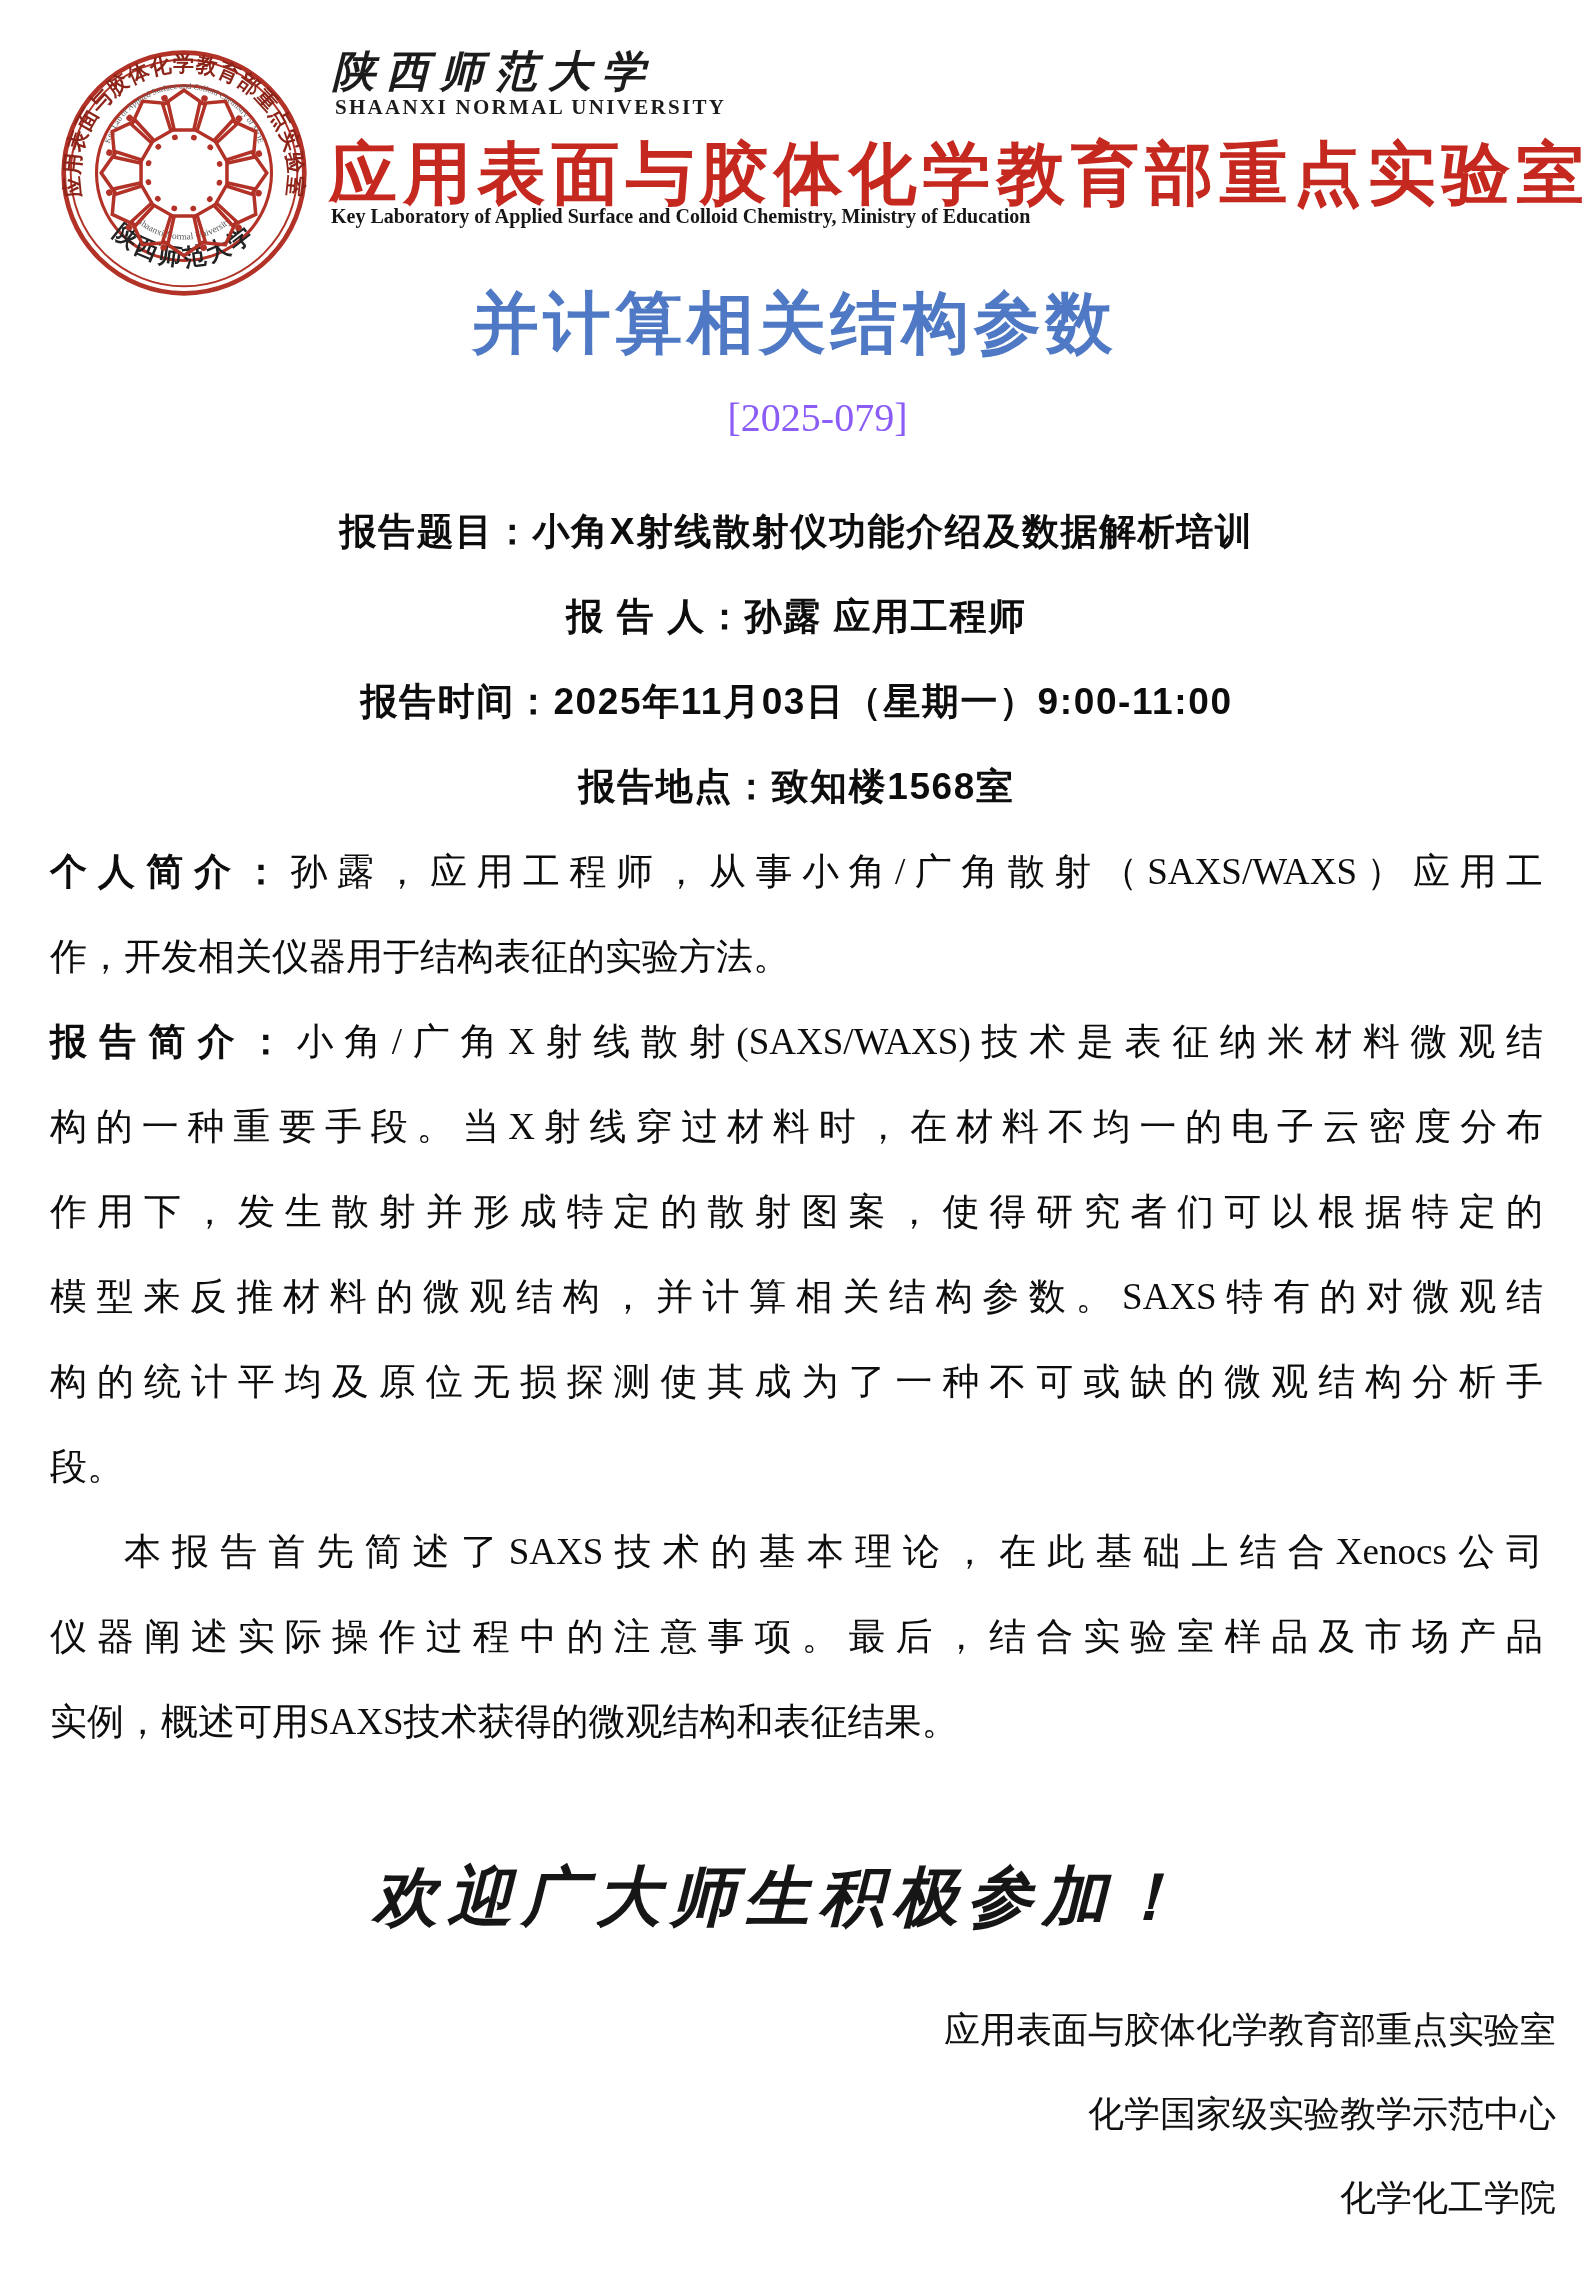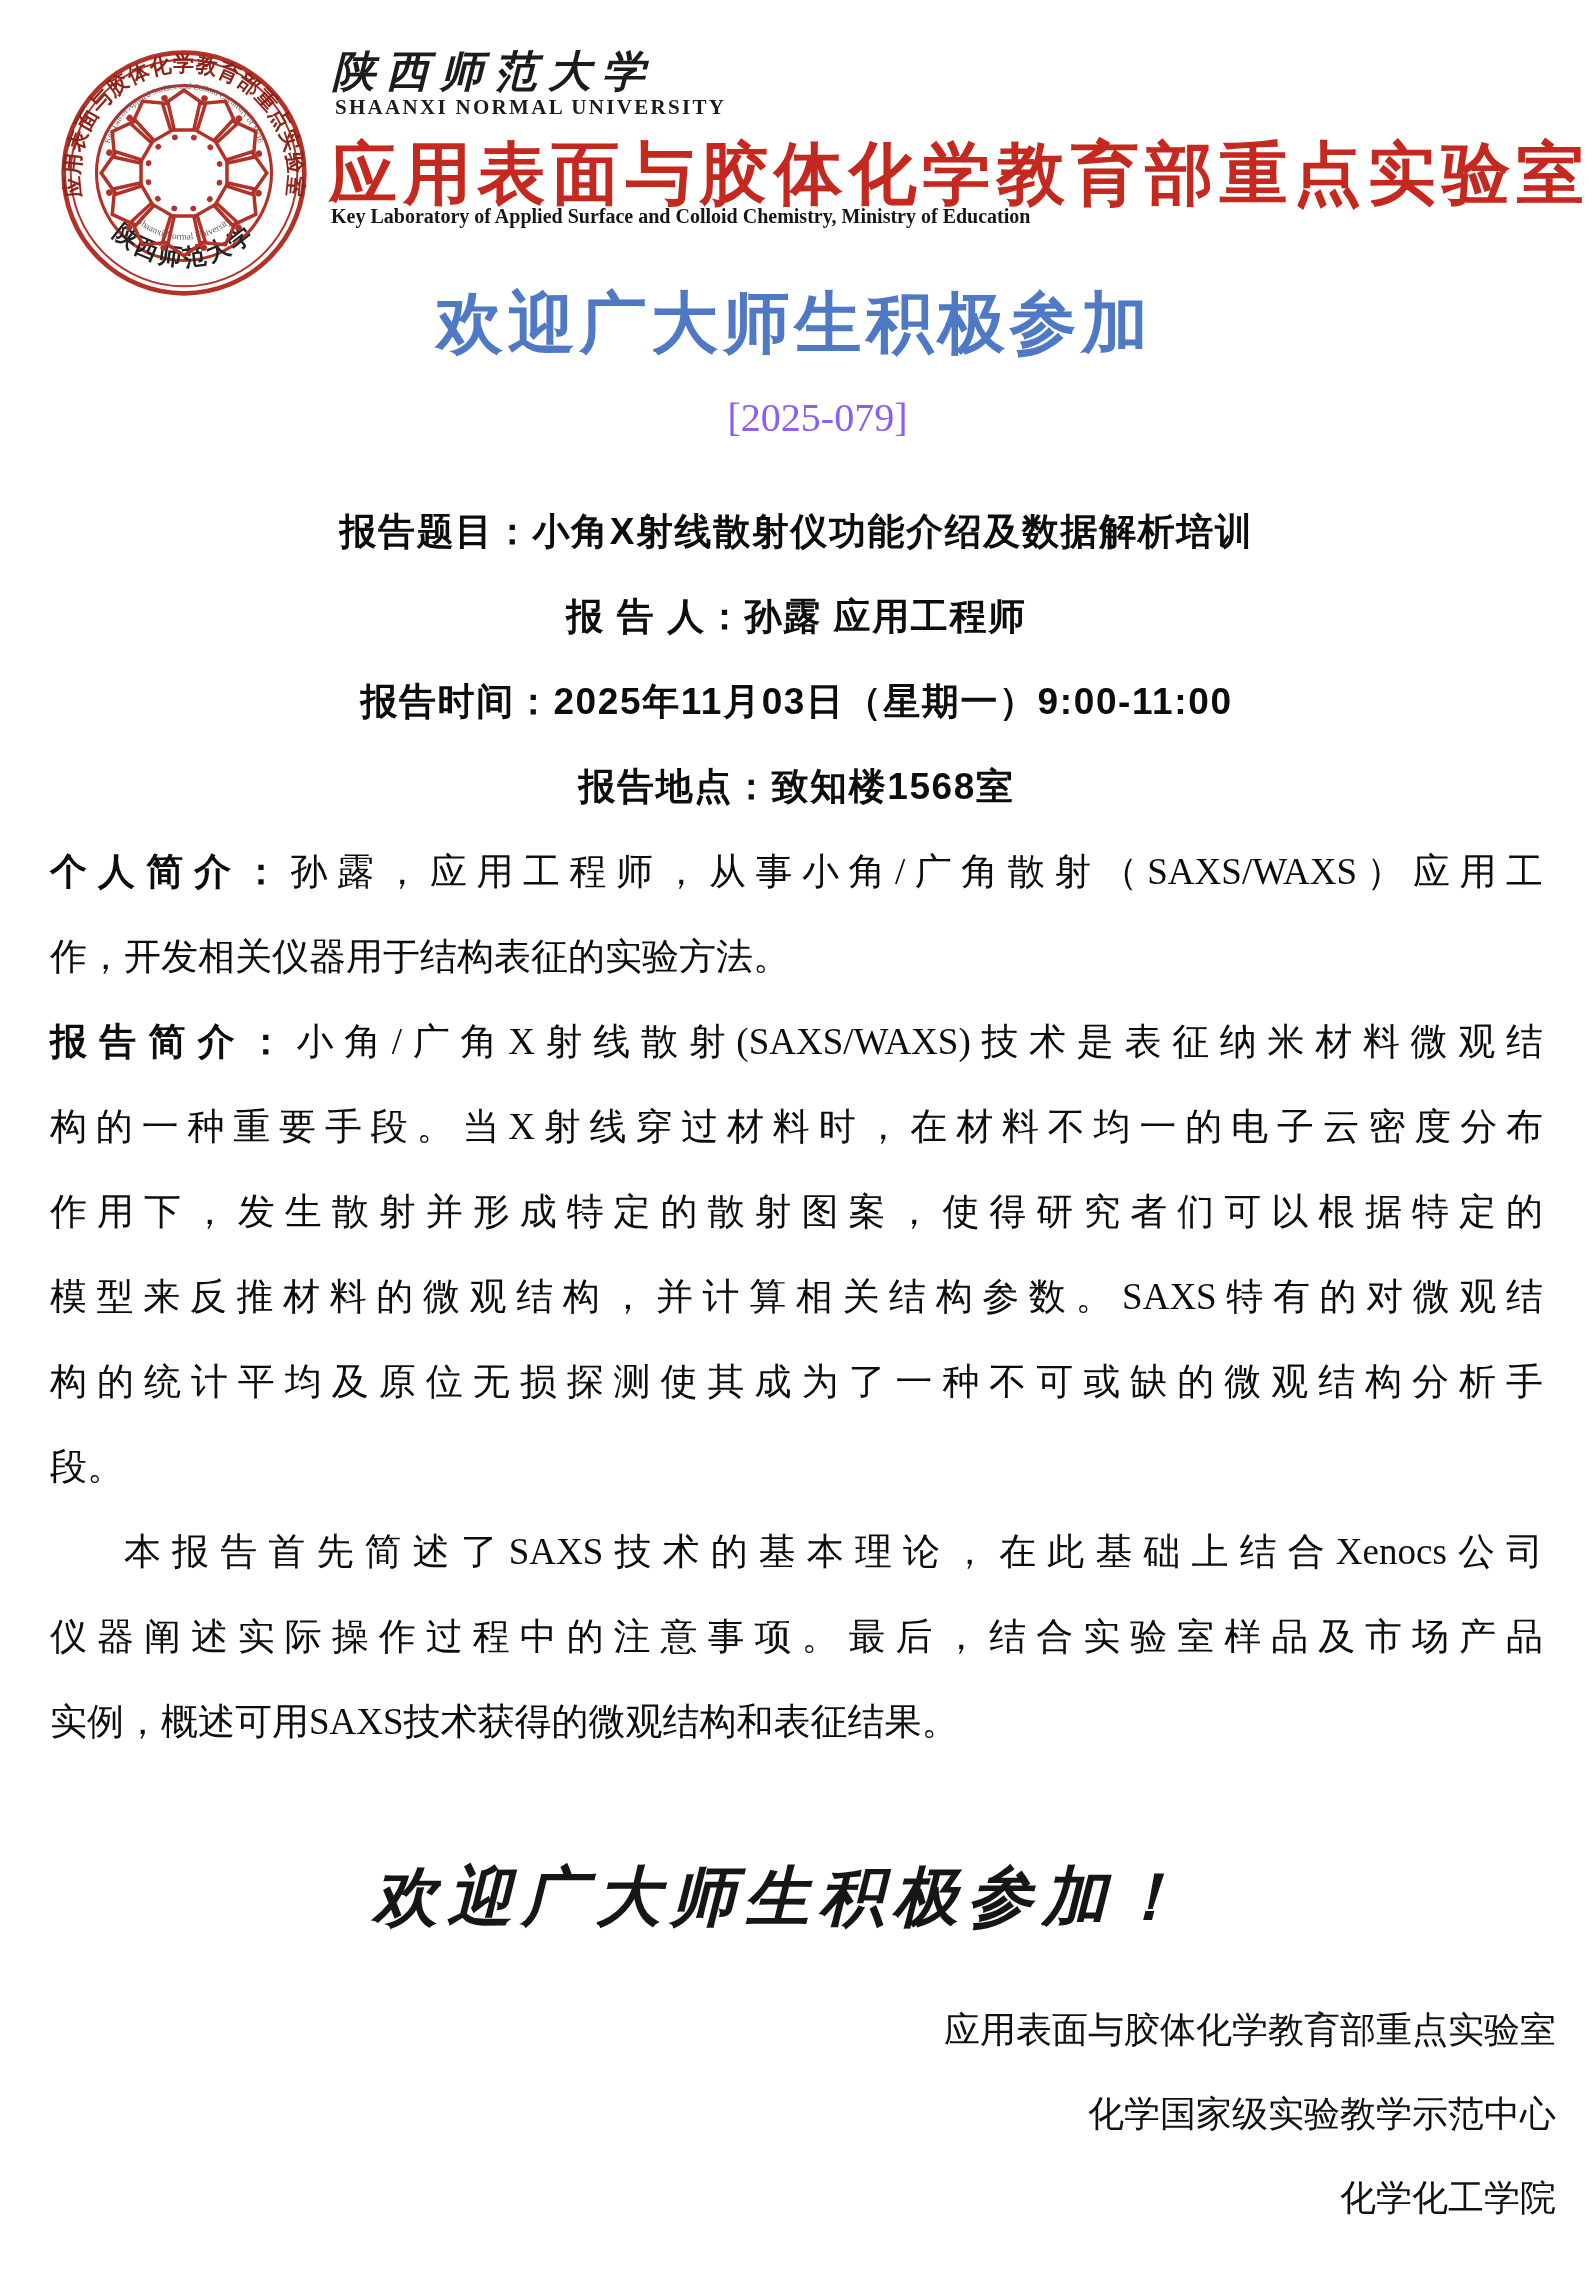--- a/index.html
+++ b/index.html
@@ -110,21 +110,21 @@
       <circle cx="160" cy="160" r="99" fill="none" stroke="#b23227" stroke-width="8" stroke-linecap="round" stroke-dasharray="0.5 51.3" transform="rotate(15 160 160)"></circle>
       <circle cx="160" cy="160" r="47" fill="none" stroke="#b23227" stroke-width="7" stroke-linecap="round" stroke-dasharray="0.5 24.1" transform="rotate(15 160 160)"></circle>
     </svg>
 
     <div class="uni-cn">陕西师范大学</div>
     <div class="uni-en">SHAANXI NORMAL UNIVERSITY</div>
     <div class="lab-cn">应用表面与胶体化学教育部重点实验室</div>
     <div class="lab-en">Key Laboratory of Applied Surface and Colloid Chemistry, Ministry of Education</div>
   </div>
 
-  <div class="doc-title">欢迎广大师生积极参加</div>
+  <div class="doc-title">并计算相关结构参数</div>
   <div class="serial">[2025-079]</div>
 
   <main class="body">
     <div class="line bold-line"><span class="lbl">报告题目：</span><span>小角X射线散射仪功能介绍及数据解析培训</span></div>
     <div class="line bold-line"><span class="lbl">报 告 人：</span><span>孙露 应用工程师</span></div>
     <div class="line bold-line"><span class="lbl">报告时间：</span><span>2025年11月03日（星期一）9:00-11:00</span></div>
     <div class="line bold-line"><span class="lbl">报告地点：</span><span>致知楼1568室</span></div>
 
     <div class="line j"><span class="lbl">个人简介：</span><span>孙露，应用工程师，从事小角/广角散射（SAXS/WAXS）应用工</span></div>
     <div class="line"><span>作，开发相关仪器用于结构表征的实验方法。</span></div>

